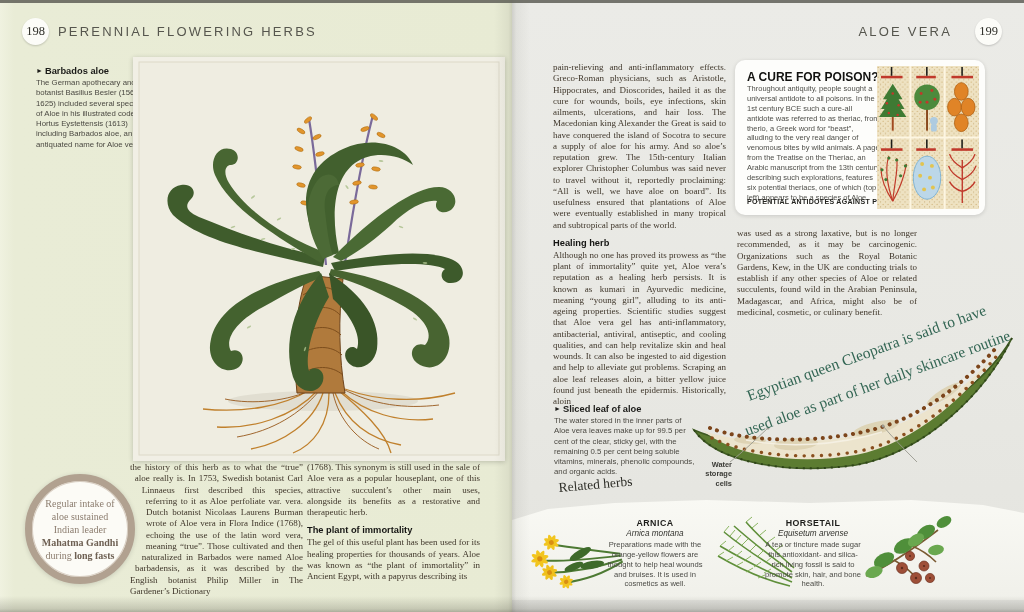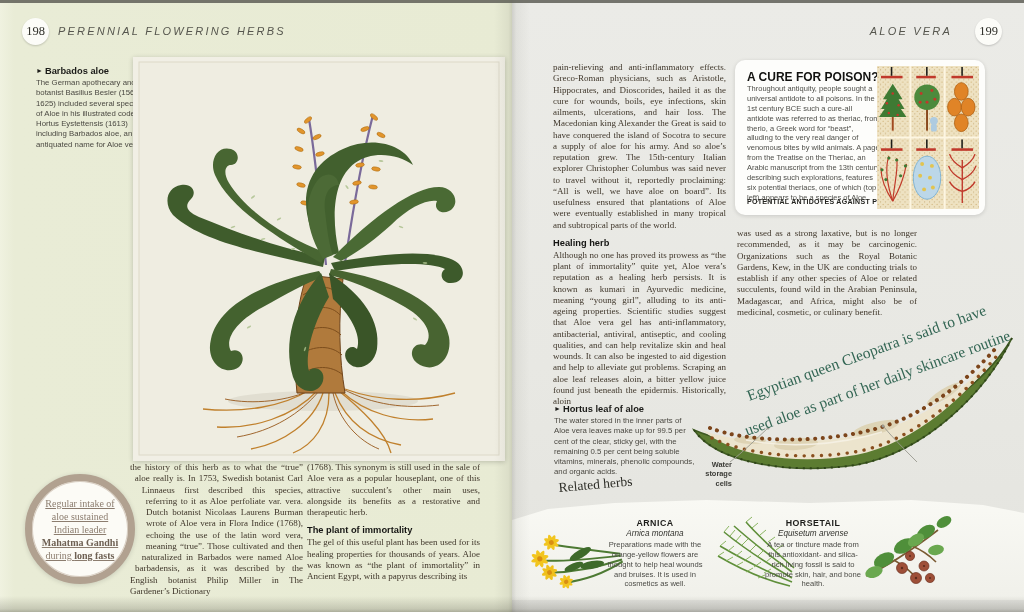--- a/index.html
+++ b/index.html
@@ -13,36 +13,36 @@
     background:linear-gradient(180deg,#ebebe7 0,#e8e8e3 60%,#e4e4df 100%);}
   #top-edge{left:0;top:0;width:1024px;height:3px;background:#5f5f57;opacity:.85;}
   #bottom-edge{left:0;bottom:0;width:1024px;height:16px;
     background:linear-gradient(180deg,rgba(0,0,0,0) 0,rgba(40,40,30,.18) 80%,rgba(30,30,22,.3) 100%);}
   #gutter{left:494px;top:0;width:36px;height:612px;
     background:linear-gradient(90deg,rgba(0,0,0,0) 0,rgba(60,60,50,.07) 40%,rgba(60,60,50,.16) 50%,rgba(60,60,50,.06) 62%,rgba(0,0,0,0) 100%);}
   
   .pagenum{width:27px;height:27px;border-radius:50%;background:#fcfcf8;
     box-shadow:0 1px 2px rgba(0,0,0,.18);text-align:center;line-height:27px;
     font-family:"Liberation Serif",serif;font-size:12.5px;color:#2e2e28;}
-  .runhead{font-size:11px;letter-spacing:2.2px;color:#56564e;line-height:27px;font-style:italic;}
+  .runhead{font-size:13px;letter-spacing:2.2px;color:#56564e;line-height:27px;}
   
   .serif{font-family:"Liberation Serif",serif;font-size:9px;line-height:1.25;
     color:#3f362a;text-align:justify;}
   .sans-note{font-size:7.8px;line-height:1.32;color:#4b4942;}
   .note-title{font-size:9.3px;font-weight:bold;color:#1b1b18;margin-bottom:2px;}
   .note-title .arr{font-size:7px;vertical-align:1px;margin-right:2px;}
   .subhead{font-family:"Liberation Sans",sans-serif;font-weight:bold;
     font-size:9.3px;color:#151513;margin:7px 0 2px 0;text-align:left;}
   
   #fact-circle{left:25px;top:474px;width:96px;height:96px;border-radius:50%;
     background:#fcfbf6;border:7px solid #b1a190;
     box-shadow:0 1px 5px rgba(0,0,0,.15), inset 0 0 0 1px #d8cec2;
     display:flex;align-items:center;justify-content:center;text-align:center;}
   #fact-circle p{margin:0;font-family:"Liberation Serif",serif;font-size:10px;
-    line-height:1.3;color:#8c7d6f;padding:2px 6px;text-decoration:underline;}
+    line-height:1.3;color:#8c7d6f;padding:2px 6px;}
   #fact-circle b{color:#6e6053;}
   
   #cure-box{left:735px;top:60px;width:250px;height:155px;background:#fdfdfb;
     border-radius:10px;box-shadow:0 1px 4px rgba(0,0,0,.14);}
   #cure-title{left:12px;top:10px;width:140px;font-size:12px;font-weight:bold;color:#121210;}
   #cure-body{left:12px;top:24px;width:133px;font-size:7.5px;line-height:1.32;color:#4e4e49;}
   #cure-caption{left:12px;top:138px;width:160px;font-size:7px;font-weight:bold;
     letter-spacing:.3px;color:#23231f;}
   
   #pull-quote{left:660px;top:336px;width:424px;text-align:center;
@@ -297,21 +297,21 @@
             <path d="M87,116 C79,112 75,108 73,102"></path>
               <path d="M87,116 C95,112 99,108 101,102"></path>
             <path d="M87,128 C80,126 76,122 74,118"></path>
               <path d="M87,128 C94,126 98,122 100,118"></path>
           </g>
         </svg>
       </div>
     </div>
 
     <div class="abs" style="left:42px;top:404px;width:142px;">
-      <div class="note-title"><span class="arr">►</span><span>Hortus leaf of aloe</span></div>
+      <div class="note-title"><span class="arr">►</span><span>Sliced leaf of aloe</span></div>
       <div class="sans-note">The water stored in the inner parts of Aloe vera leaves make up for 99.5 per cent of the clear, sticky gel, with the remaining 0.5 per cent being soluble vitamins, minerals, phenolic compounds, and organic acids.</div>
     </div>
 
     <div id="related-heading" class="abs" style="left:46px;top:480px;">Related herbs</div>
   </div>
 
   <div class="abs" style="left:686px;top:322px;">
     <svg width="334" height="152" viewBox="0 0 334 152">
       <path d="M8,108 C30,140 100,153 170,143 C240,130 300,70 326,16 C300,60 250,96 195,113 C135,130 55,128 8,108 Z" fill="#5c7c31" stroke="#3f5a22" stroke-width="1.5"></path>
       <path d="M16,108 C50,136 115,143 170,133 C228,122 285,72 318,22 C290,58 245,95 192,109 C135,123 55,124 16,108 Z" fill="#ece4cd"></path>
@@ -425,21 +425,21 @@
         <path d="M12,20 l5,-6 M18,24 l5,-6 M24,29 l5,-6 M30,33 l6,-6 M38,39 l6,-6 M46,44 l6,-6 M54,50 l6,-5 M62,55 l6,-5"></path>
         <path d="M8,34 l6,-5 M16,39 l6,-5 M24,44 l6,-5 M32,49 l7,-5 M42,55 l7,-5 M52,61 l7,-4"></path>
         <path d="M34,10 l6,-5 M40,16 l6,-5 M48,23 l6,-5 M56,30 l7,-5 M64,38 l7,-5"></path>
         <path d="M6,44 l6,-4 M14,49 l7,-4 M24,54 l7,-4 M34,60 l7,-4 M46,66 l7,-3"></path>
       </g>
     </svg>
   </div>
   <div class="abs" style="left:765px;top:518px;width:96px;">
     <div class="herb-name">HORSETAIL</div>
     <div class="herb-latin">Equisetum arvense</div>
-    <div class="herb-desc">A tea or tincture made from this antioxidant- and silica-rich living fossil is said to promote skin, hair, and bone health.</div>
+    <div class="herb-desc">A tea or tincture made sugar this antioxidant- and silica-rich living fossil is said to promote skin, hair, and bone health.</div>
   </div>
 
   <div class="abs" style="left:860px;top:510px;">
     <svg width="96" height="88" viewBox="0 0 96 88">
       <g stroke="#7a5a32" stroke-width="1.6" fill="none">
         <path d="M6,66 C28,56 52,40 78,20"></path>
           <path d="M34,50 C44,56 52,62 58,70"></path>
           <path d="M52,36 C62,40 70,46 76,52"></path>
       </g>
       <g fill="#4f8f3a">

